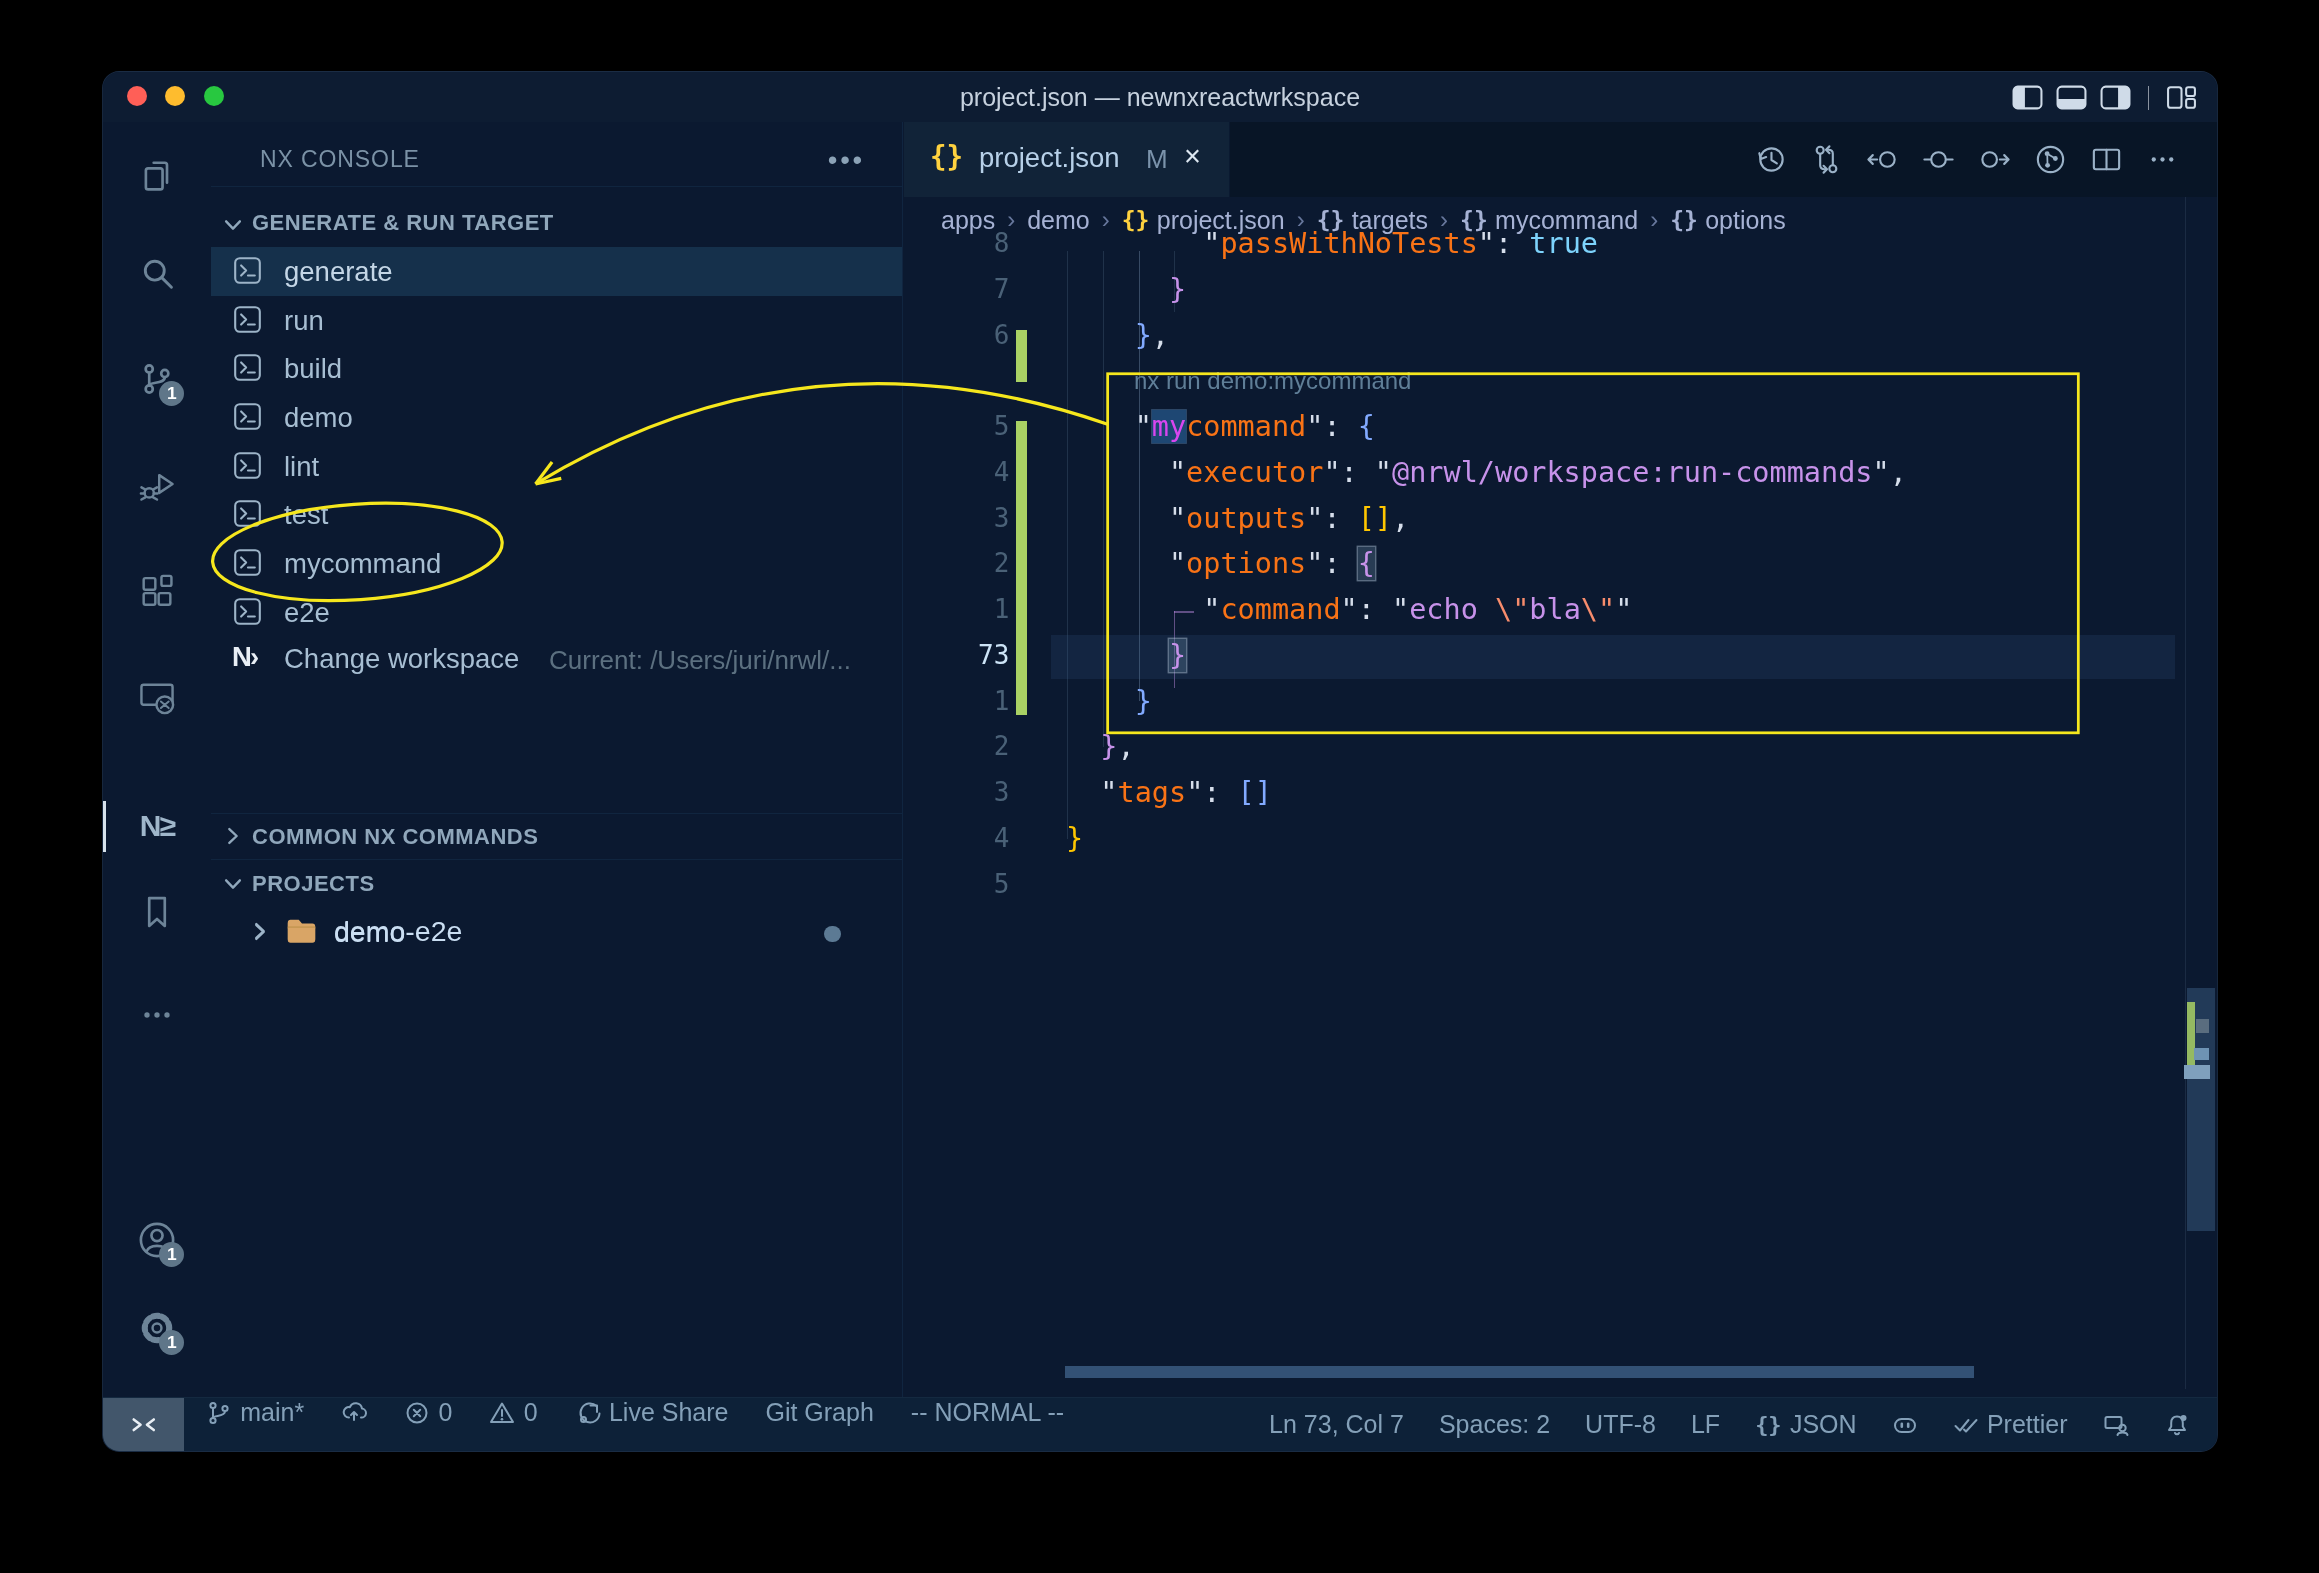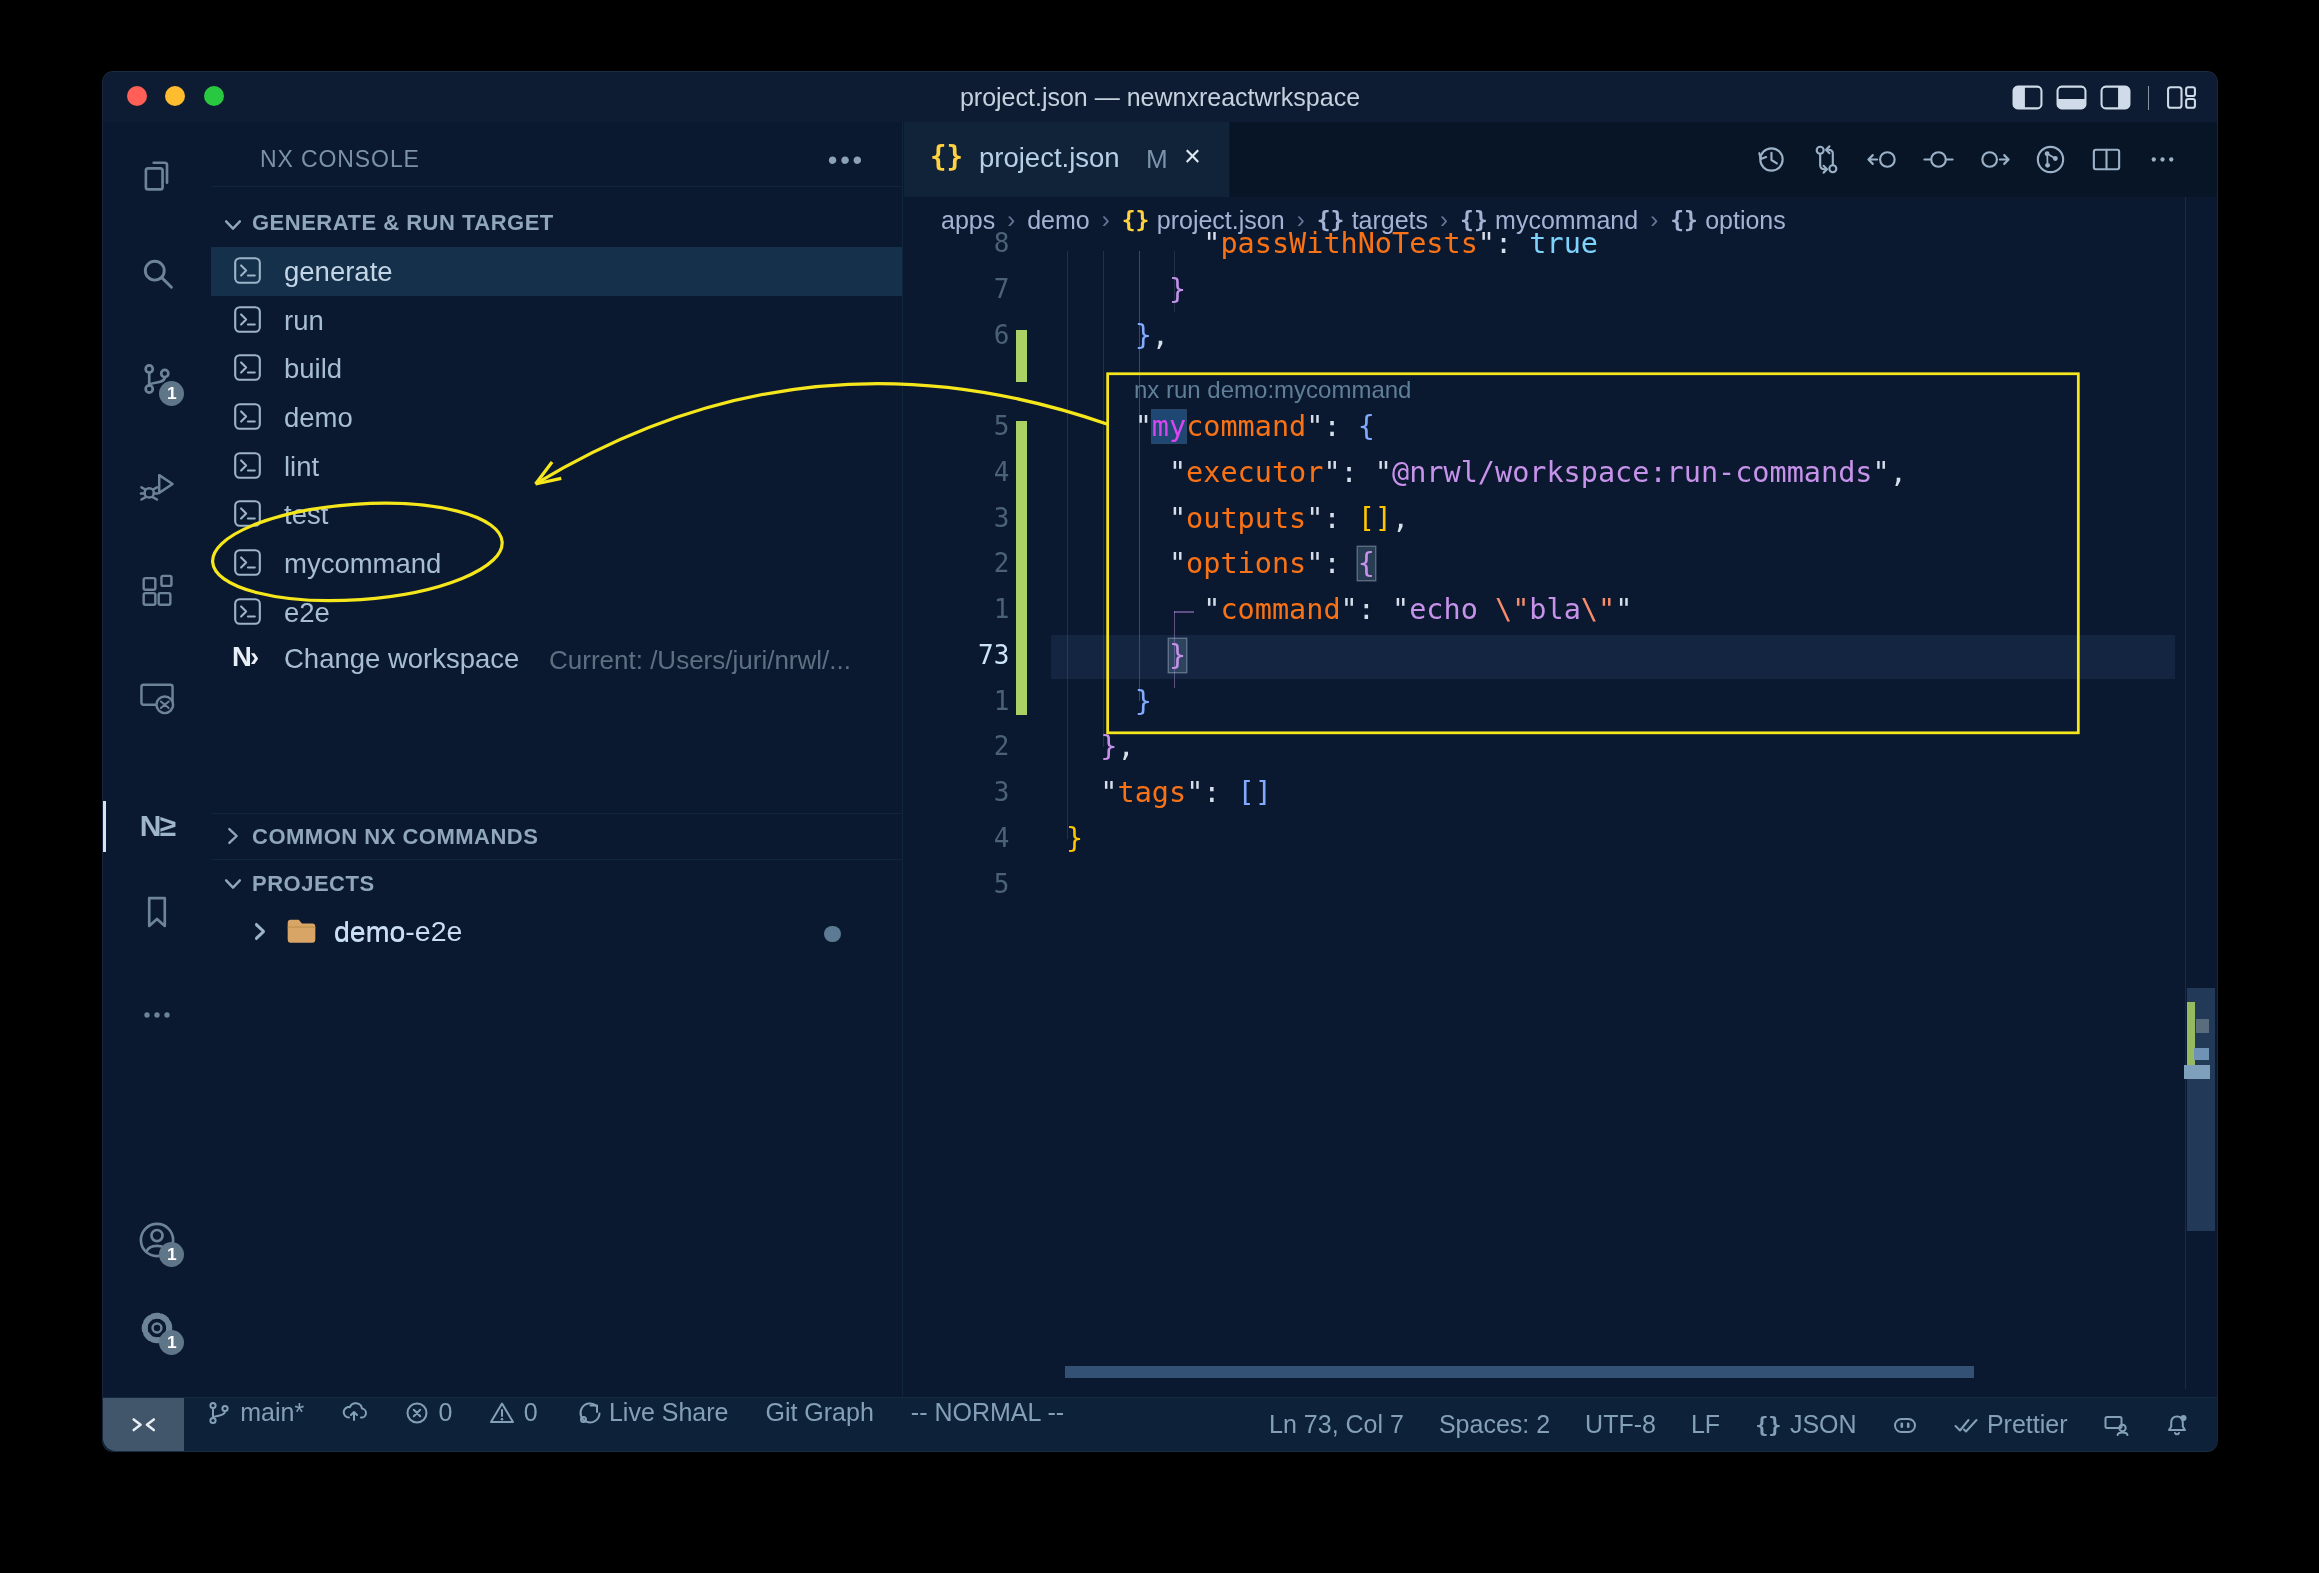--- a/index.html
+++ b/index.html
@@ -1,19 +1,19 @@
 <!DOCTYPE html>
 <html style="font-size:14.7px"><head>
 <meta charset="utf-8">
 <style>
   html,body{margin:0;padding:0}
   body{width:2320px;height:1574px;background:#000;position:relative;overflow:hidden;
        font-family:"Liberation Sans",sans-serif;-webkit-font-smoothing:antialiased}
   .window{position:absolute;left:103px;top:72px;width:2114px;height:1379px;background:#0b1930;
-          border-radius:10px;overflow:hidden;box-shadow:0 0 0 0.9px #1a2c44}
+          border-radius:16px;overflow:hidden;box-shadow:0 0 0 0.9px #1a2c44}
   
   .titlebar{position:absolute;top:0;left:0;right:0;height:50px;background:#0d1c32}
   .traffic{position:absolute;left:24px;top:13.8px;display:flex;gap:18.4px}
   .traffic i{width:20px;height:20px;border-radius:50%;display:block}
   .t-red{background:#ff5f57}.t-yel{background:#febc2e}.t-grn{background:#28c840}
   .win-title{position:absolute;left:275px;right:275px;top:0;height:50px;line-height:50px;
              text-align:center;color:#c6d1de;font-size:25px}
   .wctrl{position:absolute;right:20px;top:13px;display:flex;gap:13px;align-items:center;color:#cfdbe8}
   .wctrl .sep{width:1.8px;height:24px;background:#8a93a0;margin:0 3.7px}
   
@@ -495,21 +495,21 @@
             <span class="codeline"><span class="tk-pun">        "</span><span class="tk-key">passWithNoTests</span><span class="tk-pun">": </span><span class="tk-bool">true</span></span>
           </div>
           <div class="code-row" style="top: 146px;">
             <span class="lnum">7</span>
             <span class="codeline"><span class="tk-bpink">      }</span></span>
           </div>
           <div class="code-row" style="top: 192px;">
             <span class="lnum">6</span>
             <span class="codeline"><span class="tk-bblue">    }</span><span class="tk-pun">,</span></span>
           </div>
-          <div class="code-row" style="top: 246px;">
+          <div class="code-row" style="top: 237px;">
             <span class="lnum"></span>
             <span class="lens">nx run demo:mycommand</span>
           </div>
           <div class="code-row" style="top: 283px;">
             <span class="lnum">5</span>
             <span class="codeline"><span class="tk-pun">    "</span><span class="tk-keyhl">my</span><span class="tk-key">command</span><span class="tk-pun">": </span><span class="tk-bblue">{</span></span>
           </div>
           <div class="code-row" style="top: 329px;">
             <span class="lnum">4</span>
             <span class="codeline"><span class="tk-pun">      "</span><span class="tk-key">executor</span><span class="tk-pun">": "</span><span class="tk-val">@nrwl/workspace:run-commands</span><span class="tk-pun">",</span></span>

